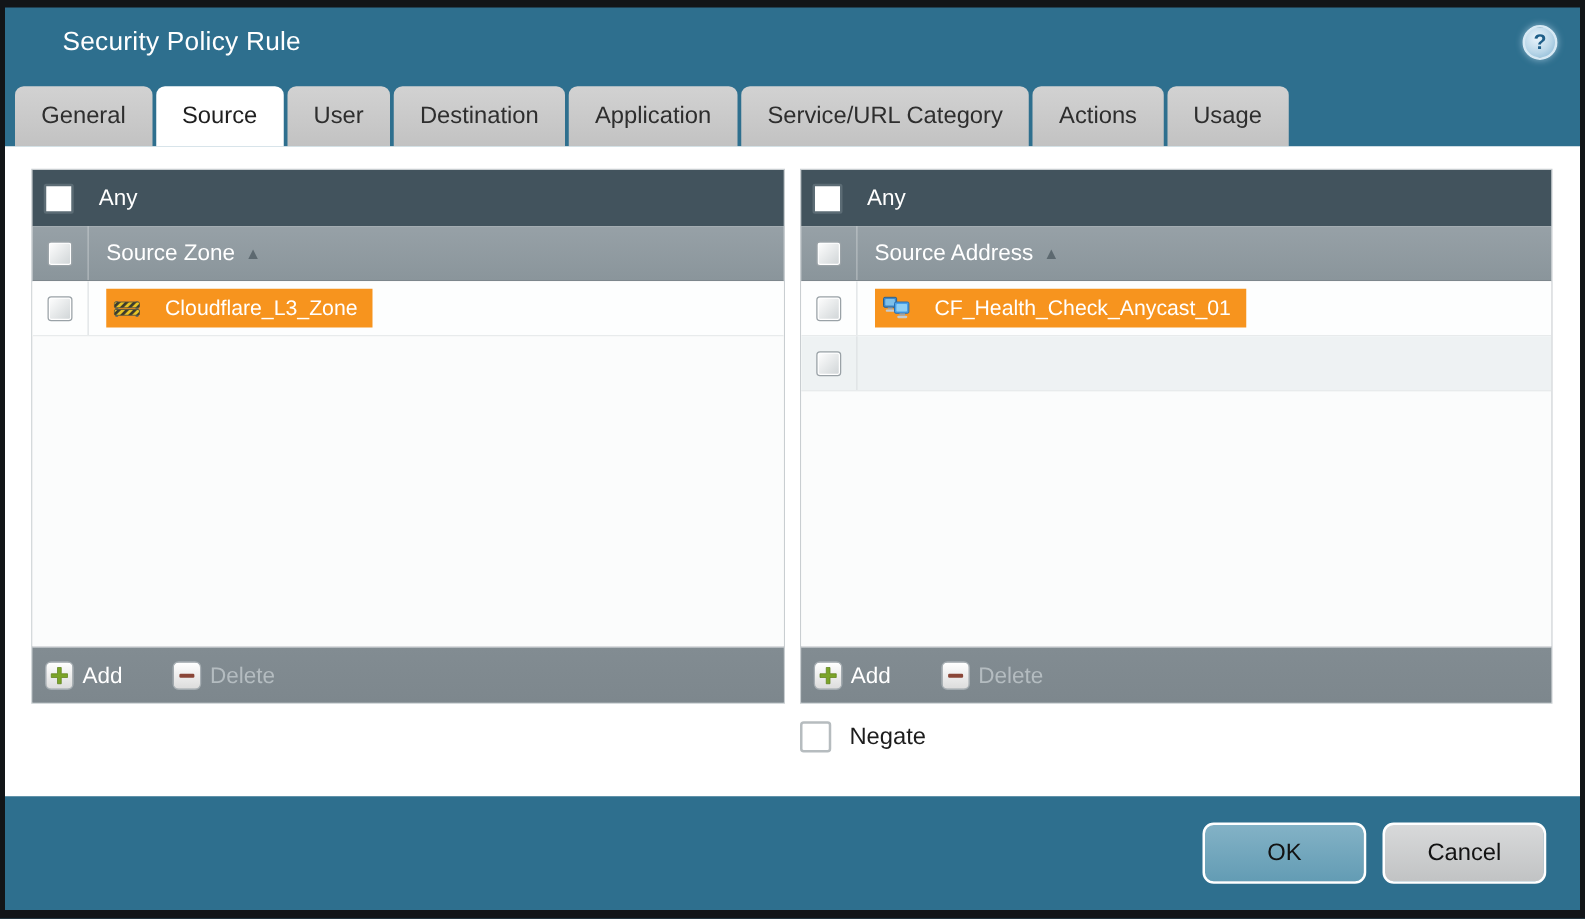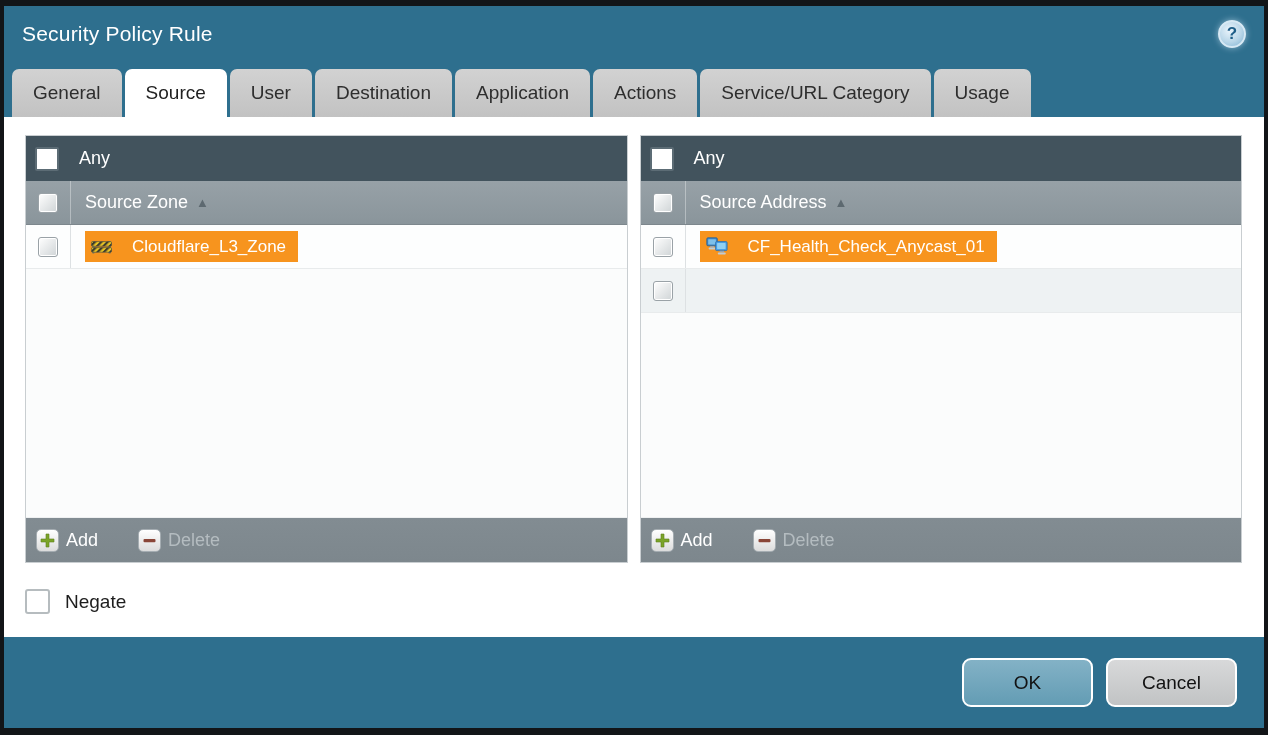--- a/index.html
+++ b/index.html
@@ -17,21 +17,21 @@
     display: flex; flex-direction: column;
     overflow: hidden;
   }
   
   .titlebar {
     height: 56px; flex: 0 0 56px;
     display: flex; align-items: center;
     padding: 0 18px;
     color: #fff;
   }
-  .title-text { font-size: 21px; letter-spacing: .2px; font-weight: 400; }
+  .title-text { font-size: 21px; letter-spacing: .2px; font-weight: 400; margin-left: 28px; }
   .help-btn {
     margin-left: auto;
     width: 28px; height: 28px; border-radius: 50%;
     background: radial-gradient(circle at 40% 35%, #eaf4fb, #b9d6e8 55%, #7fb2d2);
     border: 2px solid #d7e9f4;
     color: #1e5e88; font-weight: bold; font-size: 17px;
     display: flex; align-items: center; justify-content: center;
     cursor: pointer;
     box-shadow: 0 0 6px rgba(220,240,255,.55);
   }
@@ -139,21 +139,21 @@
     cursor: pointer;
   }
   .tool-btn.disabled { color: #b4bcc0; cursor: default; }
   .tool-icon {
     width: 23px; height: 23px; border-radius: 5px;
     background: linear-gradient(#ffffff, #dcdcdc);
     border: 1px solid #a5adb2;
     display: flex; align-items: center; justify-content: center;
   }
   
-  .negate-wrap { display: flex; gap: 12px; margin-top: 14px; flex-direction: column; }
+  .negate-wrap { display: flex; gap: 12px; margin-top: 14px; }
   .negate-spacer { flex: 1 1 0; }
   .negate-cell { flex: 1 1 0; display: flex; align-items: center; }
   .negate-checkbox {
     width: 25px; height: 25px;
     background: #fff;
     border: 2px solid #b6bcbf;
     border-radius: 3px;
     cursor: pointer;
   }
   .negate-label { margin-left: 15px; font-size: 19px; color: #1d1d1d; }
@@ -186,22 +186,22 @@
     <span class="title-text">Security Policy Rule</span>
     <span class="help-btn">?</span>
   </div>
 
   <div class="tabs">
     <div class="tab">General</div>
     <div class="tab active">Source</div>
     <div class="tab">User</div>
     <div class="tab">Destination</div>
     <div class="tab">Application</div>
+    <div class="tab">Service/URL Category</div>
     <div class="tab">Actions</div>
-    <div class="tab">Service/URL Category</div>
     <div class="tab">Usage</div>
   </div>
 
   <div class="content">
     <div class="panels">
 
       <div class="panel">
         <div class="any-bar">
           <span class="any-checkbox"></span>
           <span>Any</span>

